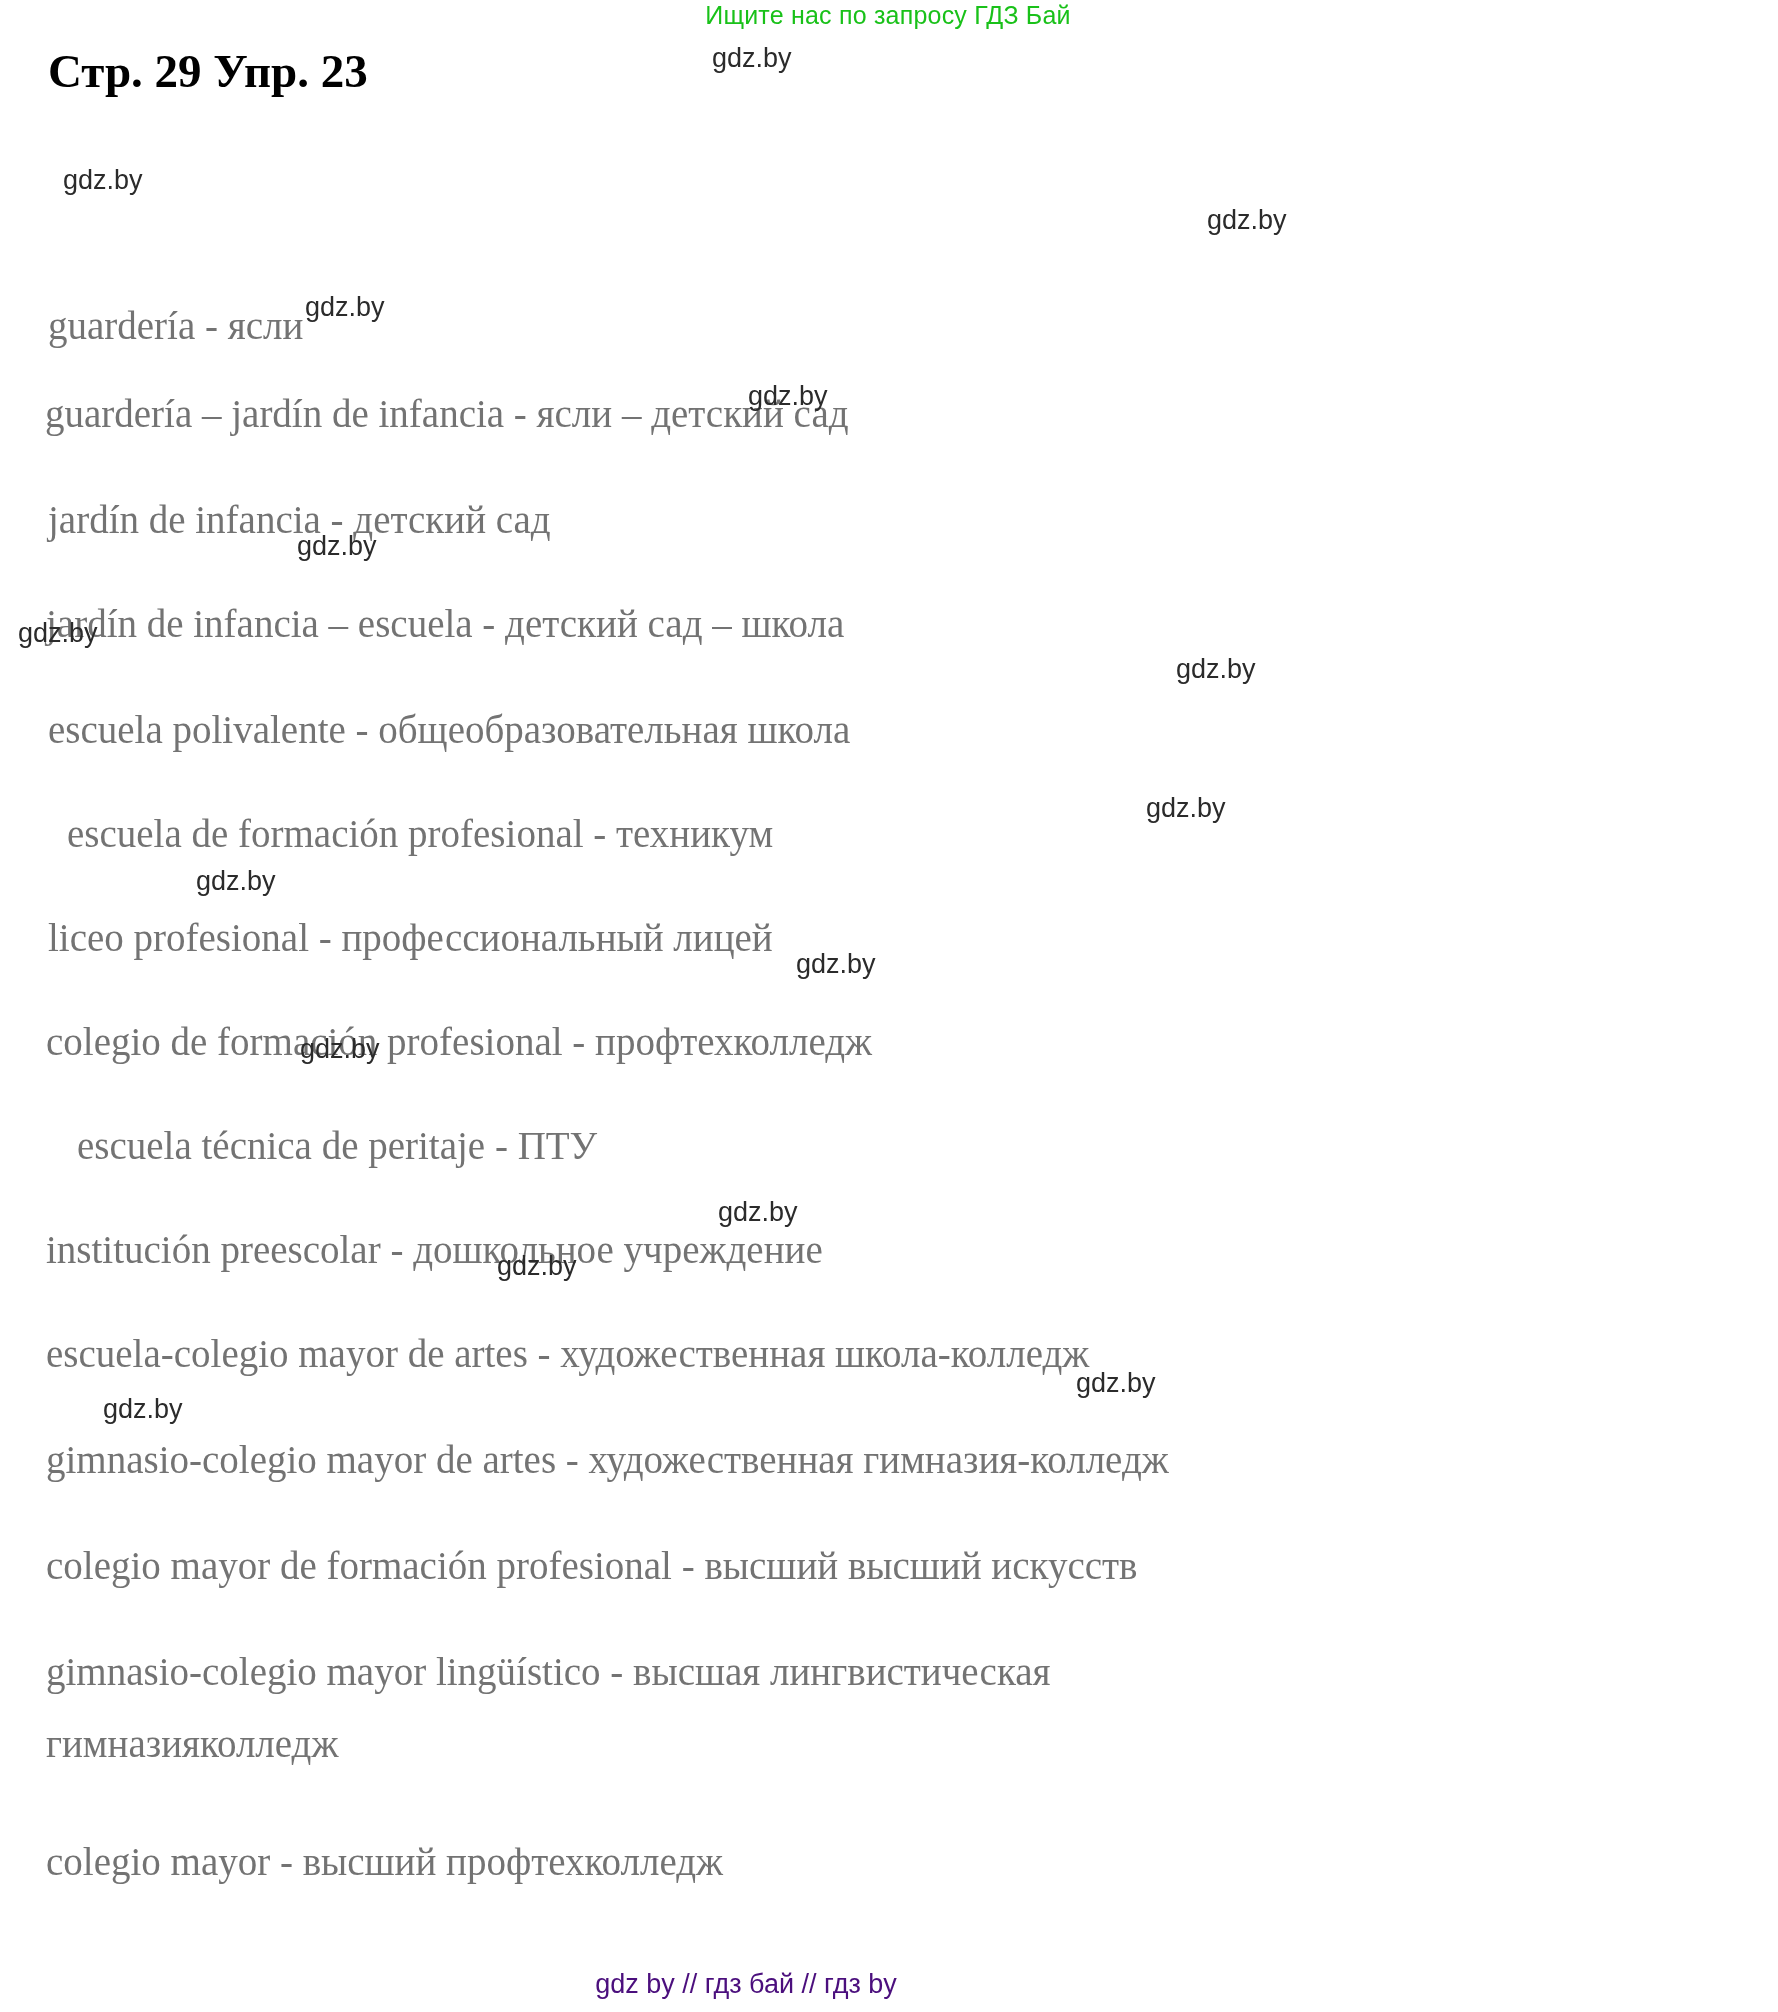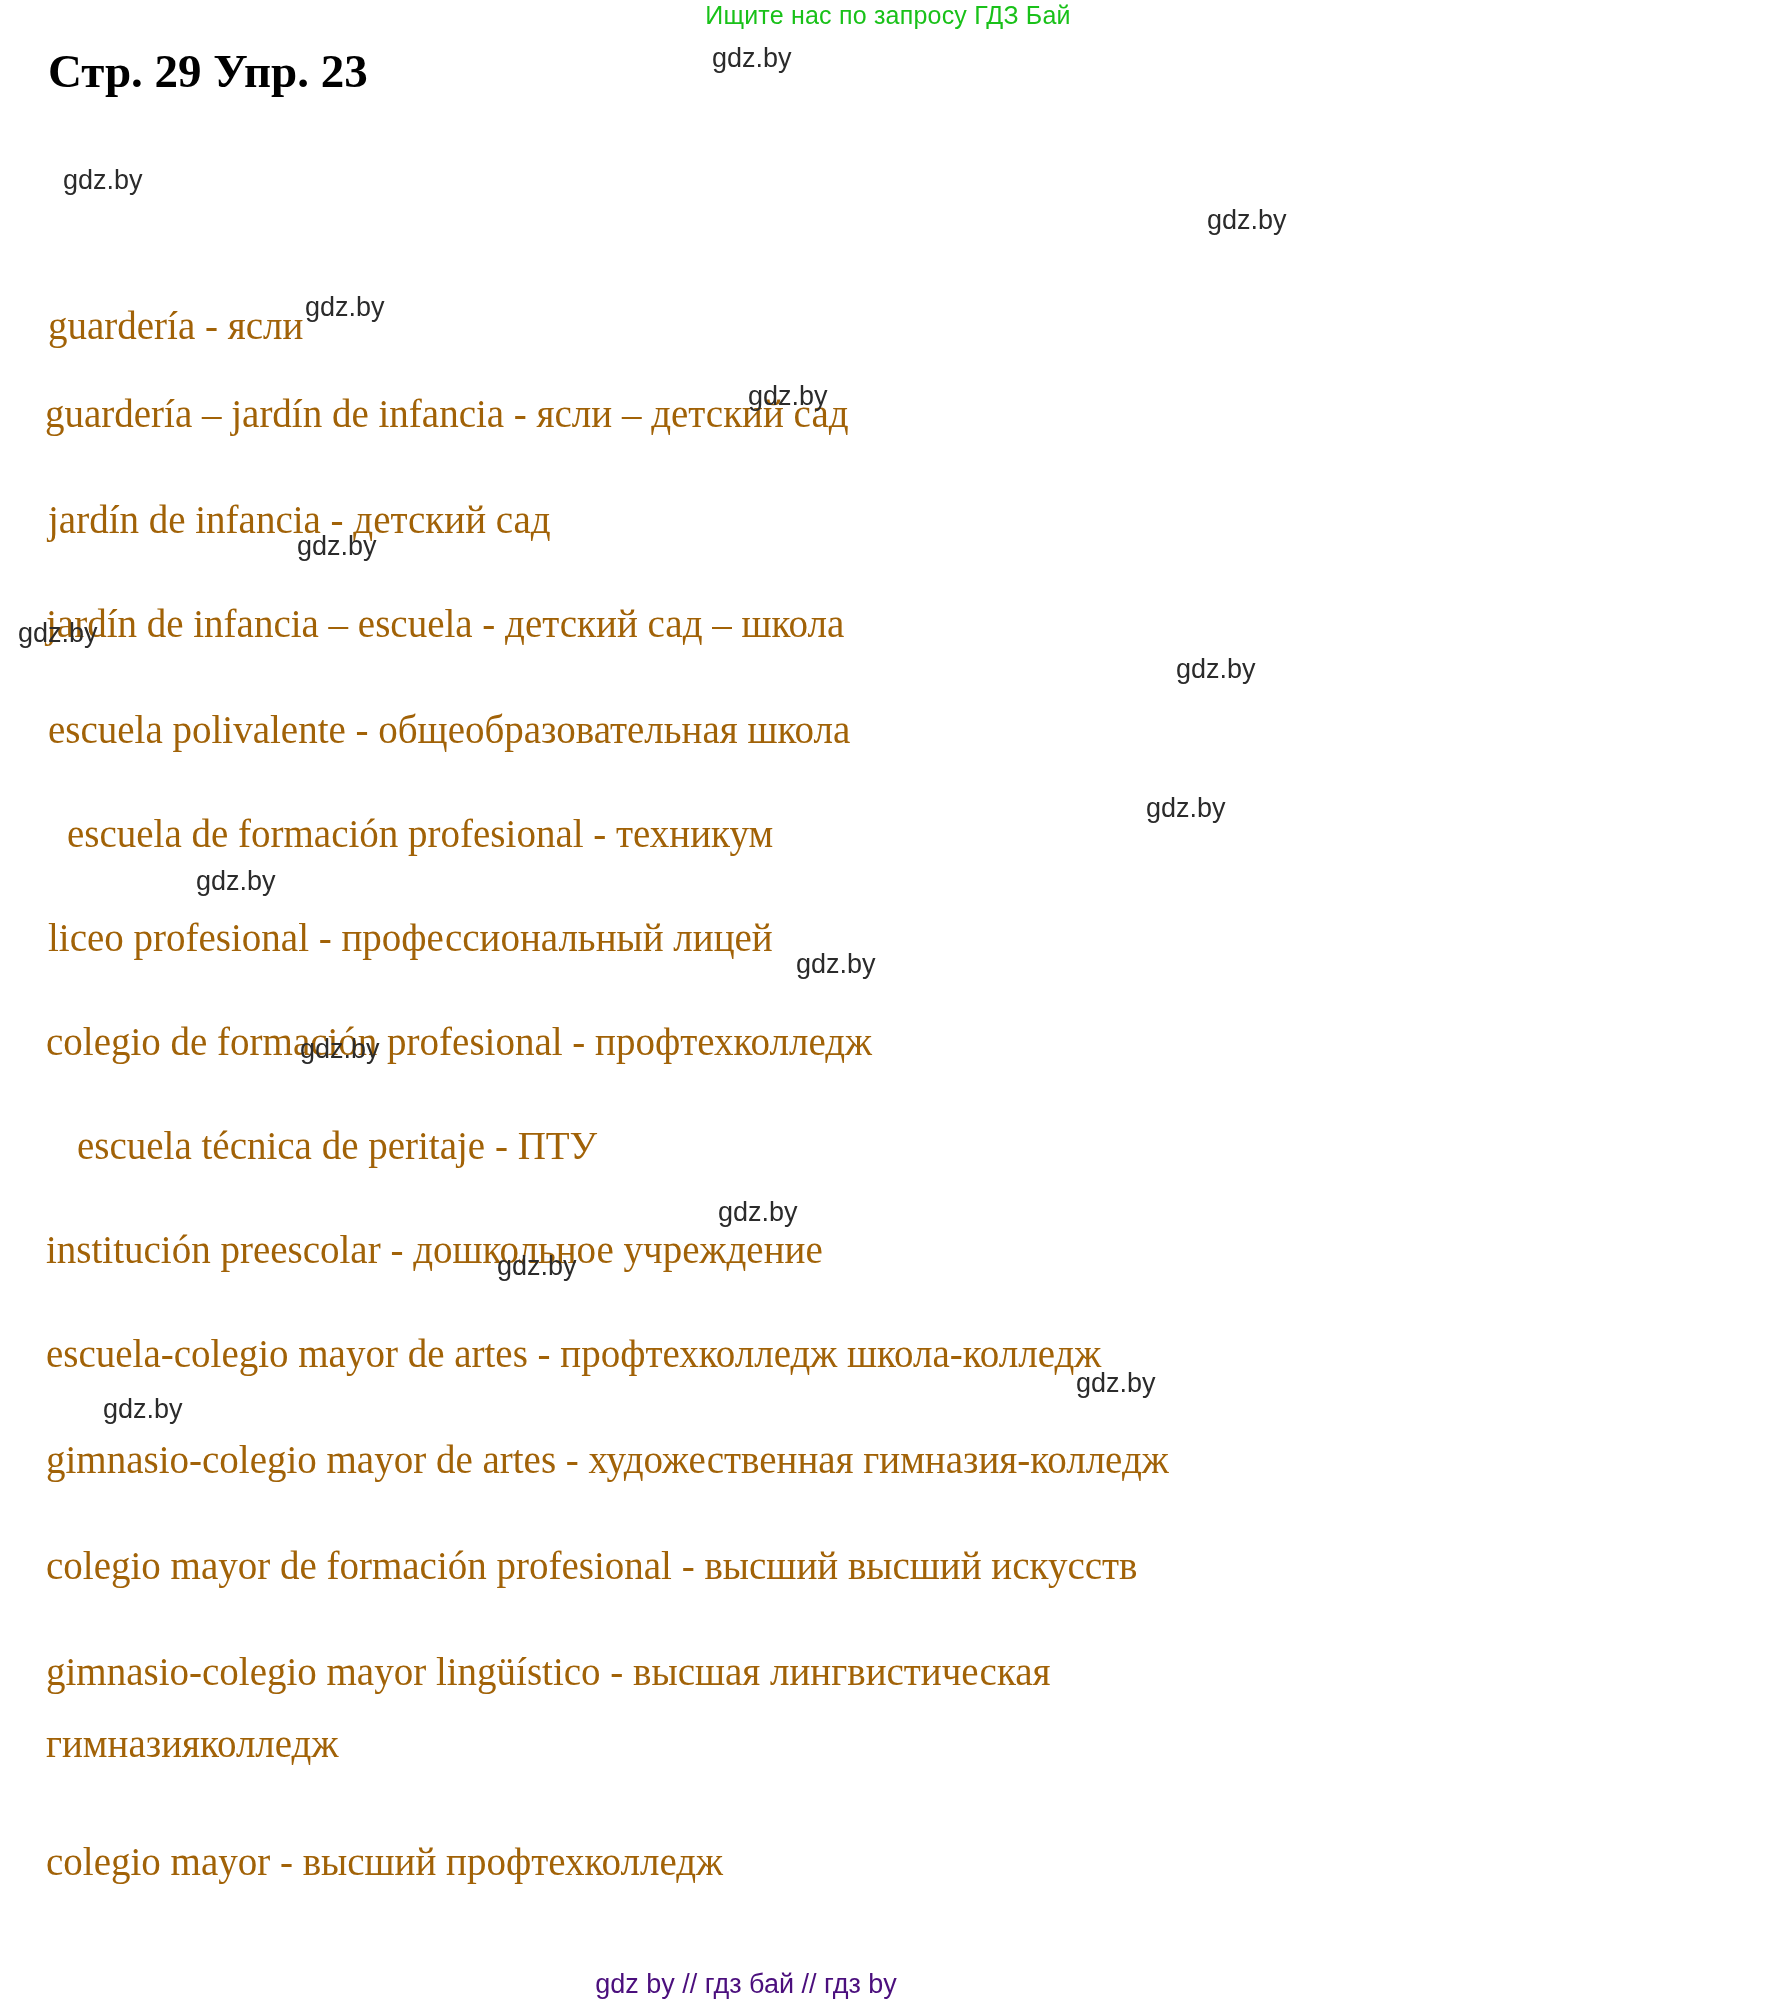--- a/index.html
+++ b/index.html
@@ -64,21 +64,21 @@
   .vocab-list {
     position: absolute;
     left: 0;
     top: 0;
     width: 1778px;
   }
   .vocab-line {
     position: absolute;
     font-size: 39px;
     line-height: 44px;
-    color: #a16207;
+    color: #737373;
     white-space: nowrap;
     font-family: "Liberation Serif", "DejaVu Serif", serif;
   }
 
   
   .watermark {
     position: absolute;
     font-family: "Liberation Sans", "DejaVu Sans", sans-serif;
     font-size: 27px;
     line-height: 26px;
@@ -115,21 +115,21 @@
       <div class="vocab-line" style="left: 48px; top: 304px;">guardería - ясли</div>
       <div class="vocab-line" style="left: 45px; top: 392px;">guardería – jardín de infancia - ясли – детский сад</div>
       <div class="vocab-line" style="left: 48px; top: 498px;">jardín de infancia - детский сад</div>
       <div class="vocab-line" style="left: 46px; top: 602px;">jardín de infancia – escuela - детский сад – школа</div>
       <div class="vocab-line" style="left: 48px; top: 708px;">escuela polivalente - общеобразовательная школа</div>
       <div class="vocab-line" style="left: 48px; top: 812px; margin-left: 19px;">escuela de formación profesional - техникум</div>
       <div class="vocab-line" style="left: 48px; top: 916px;">liceo profesional - профессиональный лицей</div>
       <div class="vocab-line" style="left: 46px; top: 1020px;">colegio de formación profesional - профтехколледж</div>
       <div class="vocab-line" style="left: 46px; top: 1124px; margin-left: 31px;">escuela técnica de peritaje - ПТУ</div>
       <div class="vocab-line" style="left: 46px; top: 1228px;">institución preescolar - дошкольное учреждение</div>
-      <div class="vocab-line" style="left: 46px; top: 1332px;">escuela-colegio mayor de artes - профтехколледж школа-колледж</div>
+      <div class="vocab-line" style="left: 46px; top: 1332px;">escuela-colegio mayor de artes - художественная школа-колледж</div>
       <div class="vocab-line" style="left: 46px; top: 1438px;">gimnasio-colegio mayor de artes - художественная гимназия-колледж</div>
       <div class="vocab-line" style="left: 46px; top: 1544px;">colegio mayor de formación profesional - высший высший искусств</div>
       <div class="vocab-line" style="left: 46px; top: 1650px;">gimnasio-colegio mayor lingüístico - высшая лингвистическая</div>
       <div class="vocab-line" style="left: 46px; top: 1722px;">гимназияколледж</div>
       <div class="vocab-line" style="left: 46px; top: 1840px;">colegio mayor - высший профтехколледж</div>
     </div>
 
   <div class="watermark-layer">
       <div class="watermark" style="left: 712px; top: 45px;">gdz.by</div>
       <div class="watermark" style="left: 63px; top: 167px;">gdz.by</div>

